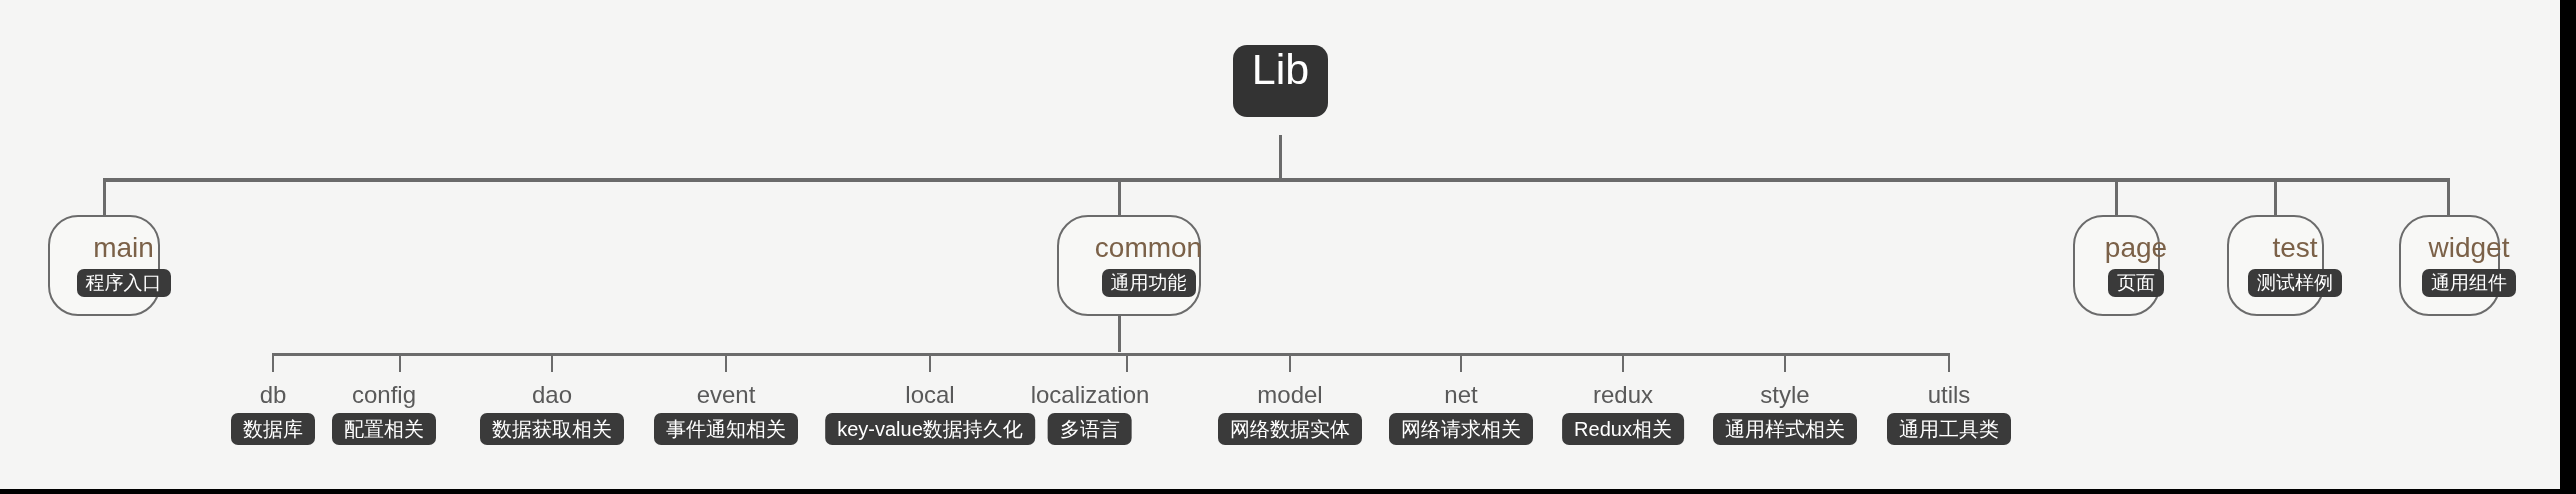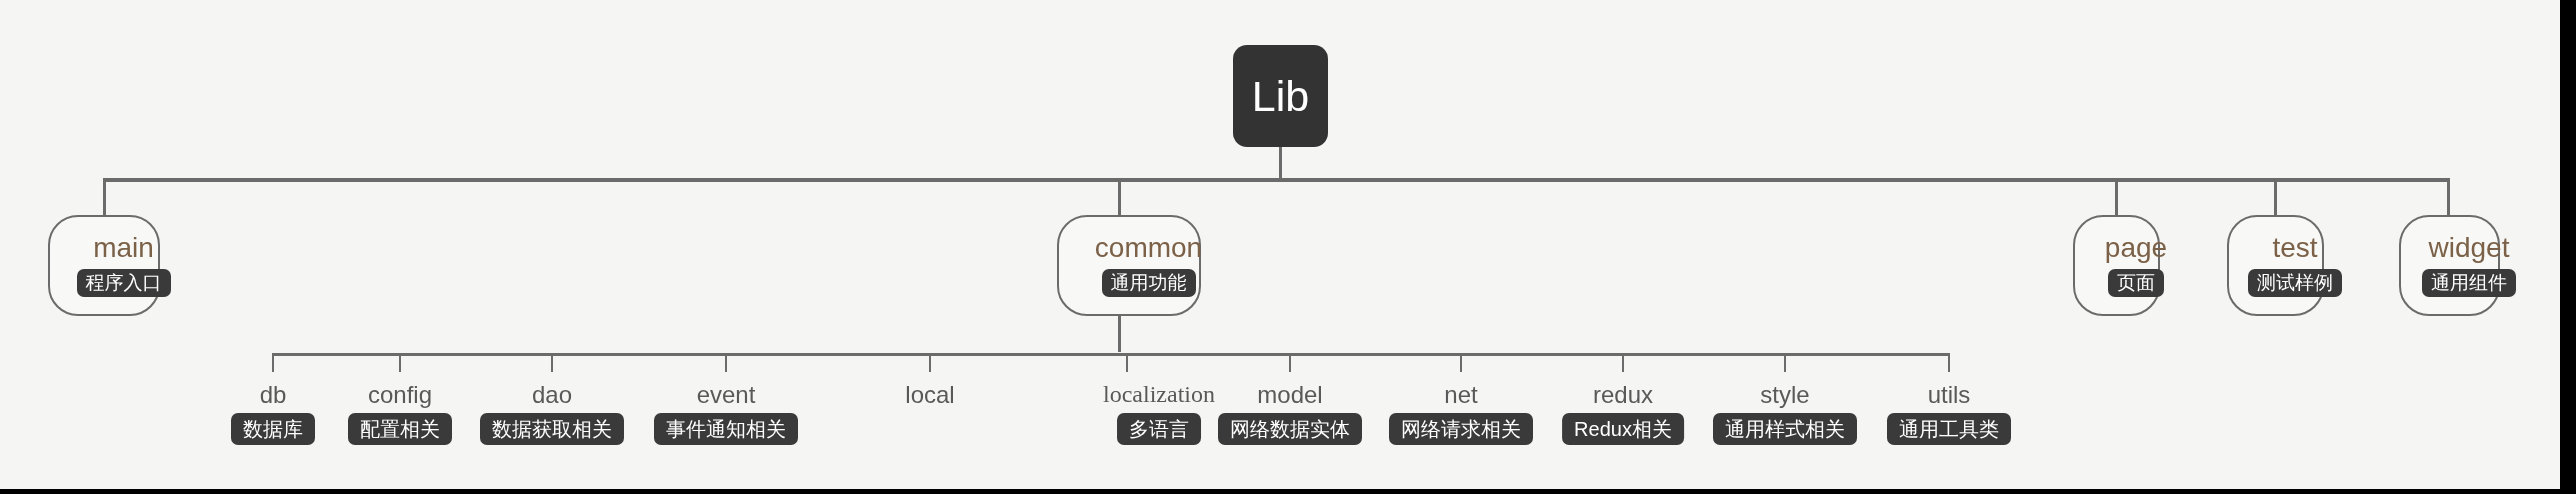--- a/index.html
+++ b/index.html
@@ -3,23 +3,23 @@
 <meta charset="utf-8">
 <style>
   html,body{margin:0;padding:0;background:#000;}
   #stage{
     position:relative;width:2576px;height:495px;overflow:hidden;
     background:#f5f5f4;
     font-family:"Liberation Sans","DejaVu Sans",sans-serif;
   }
   .line{position:absolute;background:#6b6b6b;}
   #root-node{
-    position:absolute;left:1233px;top:45px;width:95px;height:102px;
+    position:absolute;left:1233px;top:45px;width:95px;height:72px;
     background:#333333;border-radius:14px;
-    display:flex;align-items:center;justify-content:center;
+    display:flex;justify-content:center;
     color:#ffffff;font-size:43px;
   }
   .l1-box{
     position:absolute;top:215px;height:101px;box-sizing:border-box;
     background:#f8f8f6;border:2px solid #6b6b6b;border-radius:30px;
     display:flex;flex-direction:column;align-items:center;justify-content:center;gap:7px;padding-left:39px;
   }
   .l1-title{font-size:28px;color:#7b6148;line-height:1;white-space:nowrap;}
   .badge{
     background:#3a3a3a;color:#ffffff;font-size:19px;line-height:1.3;
@@ -61,56 +61,57 @@
       <div class="line" style="left: 1948px; top: 356px; width: 2px; height: 16px;"></div>
     </div>
   <div id="root-node">
     <span>Lib</span>
   </div>
   <div id="nodes">
       <div class="l1-box" style="left: 48px; width: 112px;">
         <div class="l1-title">main</div>
         <div class="badge">程序入口</div>
       </div>
-      <div class="l1-box" style="left: 1057px; width: 144px;">
+      <div class="l1-box" style="left: 1057px; width: 144px; border-radius: 31px;">
         <div class="l1-title">common</div>
         <div class="badge">通用功能</div>
       </div>
       <div class="l1-box" style="left: 2073px; width: 87px;">
         <div class="l1-title">page</div>
         <div class="badge">页面</div>
       </div>
       <div class="l1-box" style="left: 2227px; width: 97px;">
         <div class="l1-title">test</div>
         <div class="badge">测试样例</div>
       </div>
       <div class="l1-box" style="left: 2399px; width: 101px; text-align: right;">
         <div class="l1-title">widget</div>
         <div class="badge">通用组件</div>
       </div>
       <div class="l2-item" style="left: 273px;">
         <div class="l2-label">db</div>
         <div class="badge">数据库</div>
       </div>
-      <div class="l2-item" style="left: 400px;">
+      <div class="l2-item" style="left: 384px;">
         <div class="l2-label">config</div>
         <div class="badge">配置相关</div>
       </div>
       <div class="l2-item" style="left: 552px;">
         <div class="l2-label">dao</div>
         <div class="badge">数据获取相关</div>
       </div>
       <div class="l2-item" style="left: 726px;">
         <div class="l2-label">event</div>
         <div class="badge">事件通知相关</div>
       </div>
       <div class="l2-item" style="left: 930px;">
         <div class="l2-label">local</div>
+        <div class="badge">key-value数据持久化</div>
       </div>
-      <div class="l2-item" style="left: 1159px; font-family: Liberation Serif, serif;">
+      <div class="l2-item" style="left: 1090px;">
         <div class="l2-label">localization</div>
         <div class="badge">多语言</div>
       </div>
       <div class="l2-item" style="left: 1290px;">
         <div class="l2-label">model</div>
         <div class="badge">网络数据实体</div>
       </div>
       <div class="l2-item" style="left: 1461px;">
         <div class="l2-label">net</div>
         <div class="badge">网络请求相关</div>

